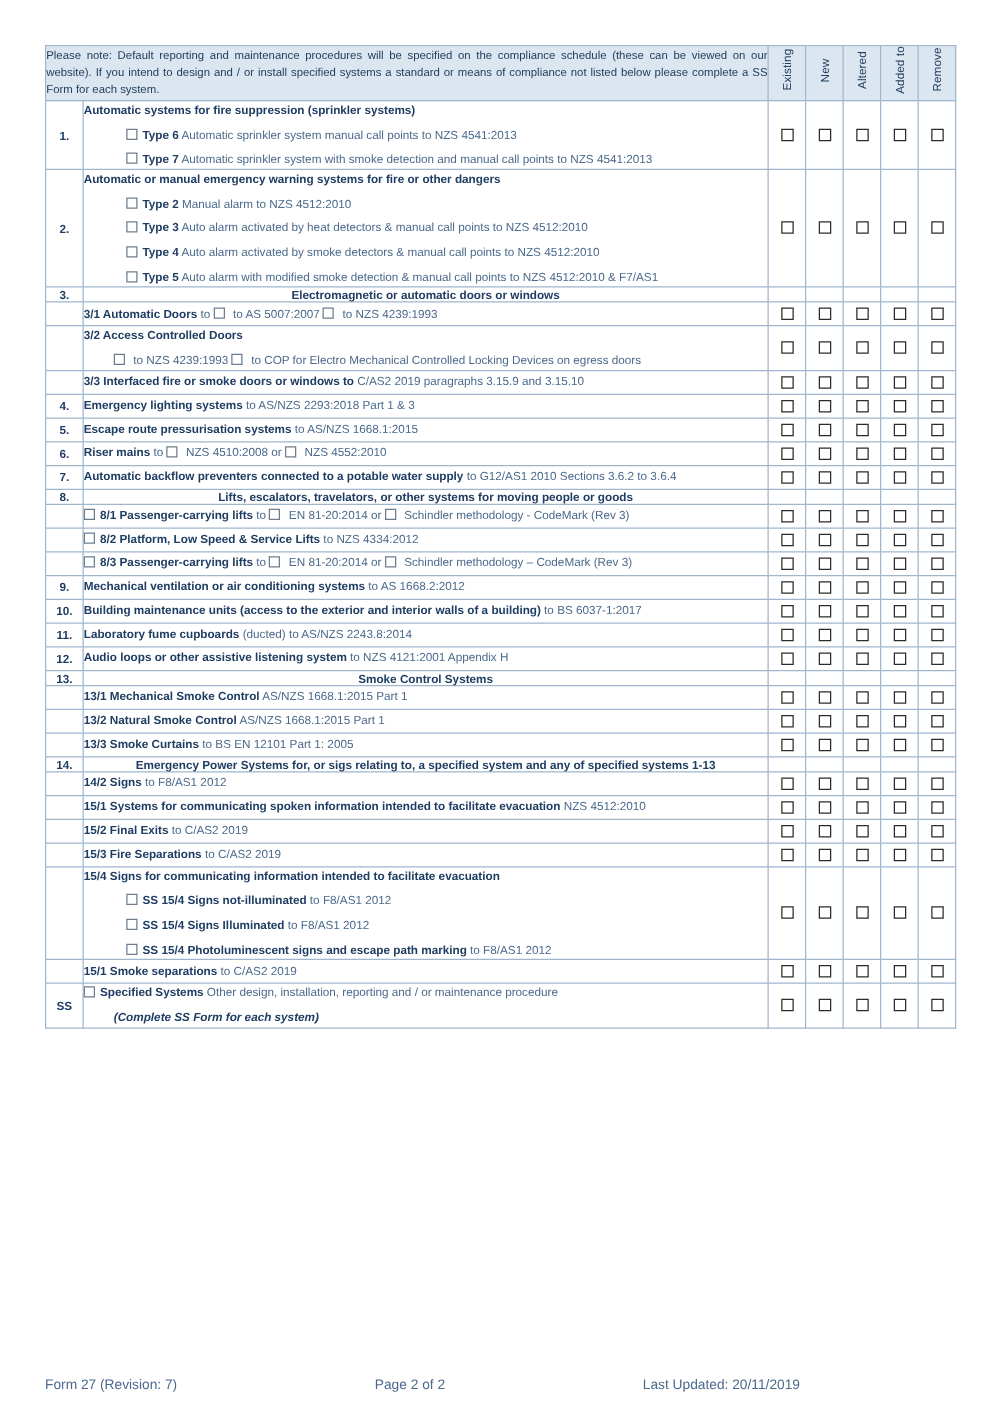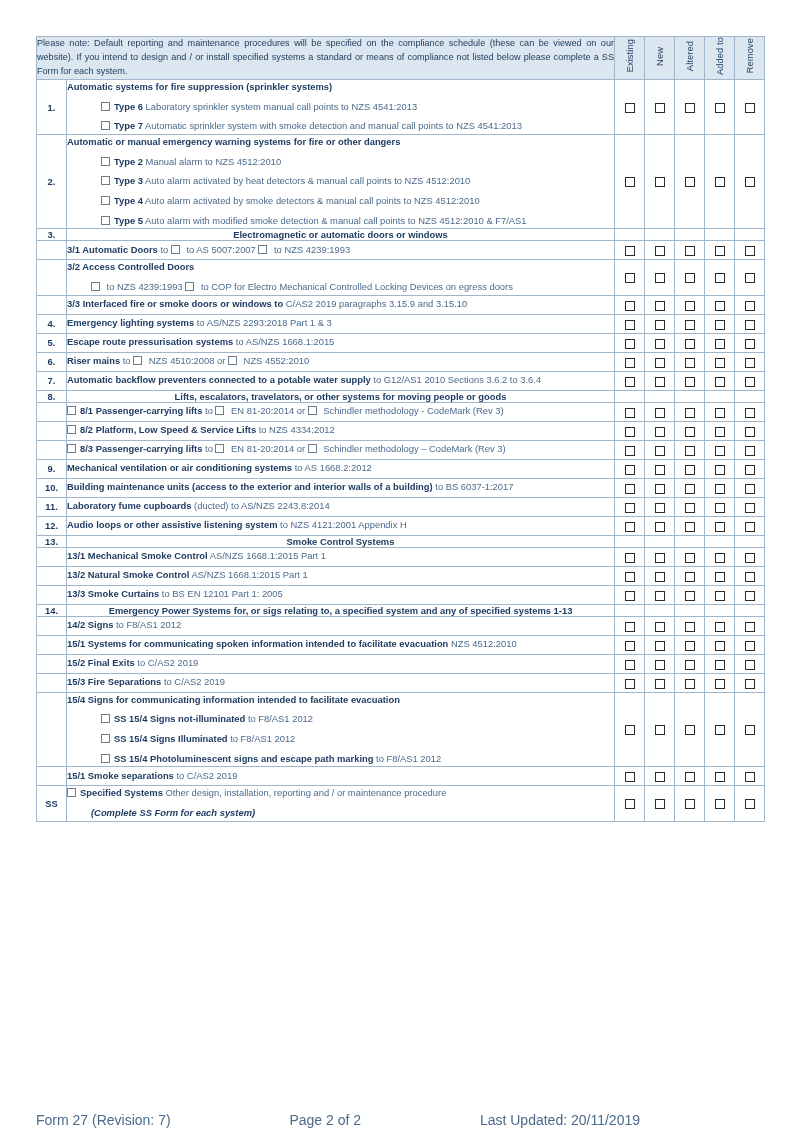--- a/index.html
+++ b/index.html
@@ -119,25 +119,25 @@
     color: #1f3d63;
     text-align: center;
   }
   .ital { font-style: italic; }
 
   
   .footer {
     position: absolute;
     left: 36px;
     right: 36px;
-    bottom: 2px;
+    bottom: 16px;
     display: flex;
     justify-content: space-between;
     align-items: center;
-    font-size: 14px;
+    font-size: 11px;
     color: #4b6a8c;
   }
   .footer > div { white-space: nowrap; }
 </style>
 </head>
 <body>
 
 <div class="page">
 
   <table class="form">
@@ -156,21 +156,21 @@
           <td class="hdr-vert"><span>Existing</span></td>
           <td class="hdr-vert"><span>New</span></td>
           <td class="hdr-vert"><span>Altered</span></td>
           <td class="hdr-vert"><span>Added to</span></td>
           <td class="hdr-vert"><span>Remove</span></td>
         </tr>
         <tr>
           <td class="num">1.</td>
           <td class="desc">
             <span class="ln"><b>Automatic systems for fire suppression (sprinkler systems)</b></span>
-            <span class="ln indent1"><span class="ibox"></span><b>Type 6</b><span> Laboratory sprinkler system manual call points to NZS 4541:2013</span></span>
+            <span class="ln indent1"><span class="ibox"></span><b>Type 6</b><span> Automatic sprinkler system manual call points to NZS 4541:2013</span></span>
             <span class="ln indent1"><span class="ibox"></span><b>Type 7</b><span> Automatic sprinkler system with smoke detection and manual call points to NZS 4541:2013</span></span>
           </td>
           <td class="chk"><span class="box"></span></td>
           <td class="chk"><span class="box"></span></td>
           <td class="chk"><span class="box"></span></td>
           <td class="chk"><span class="box"></span></td>
           <td class="chk"><span class="box"></span></td>
         </tr>
         <tr>
           <td class="num">2.</td>

